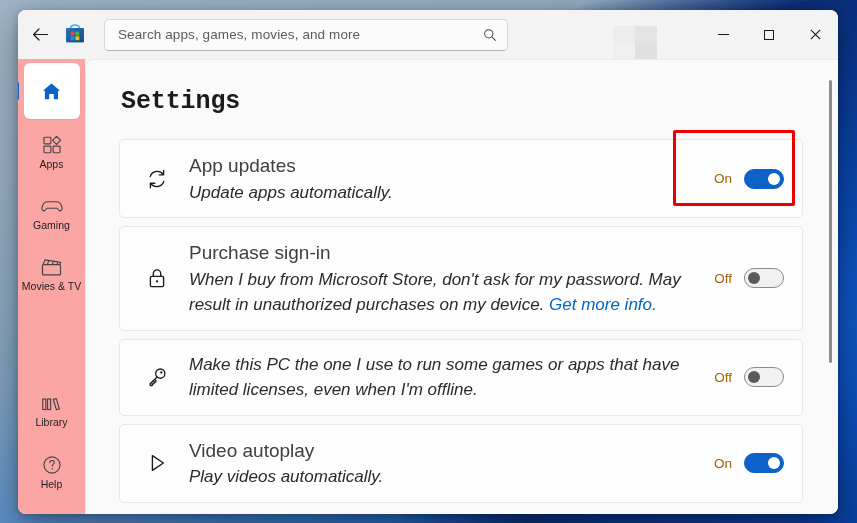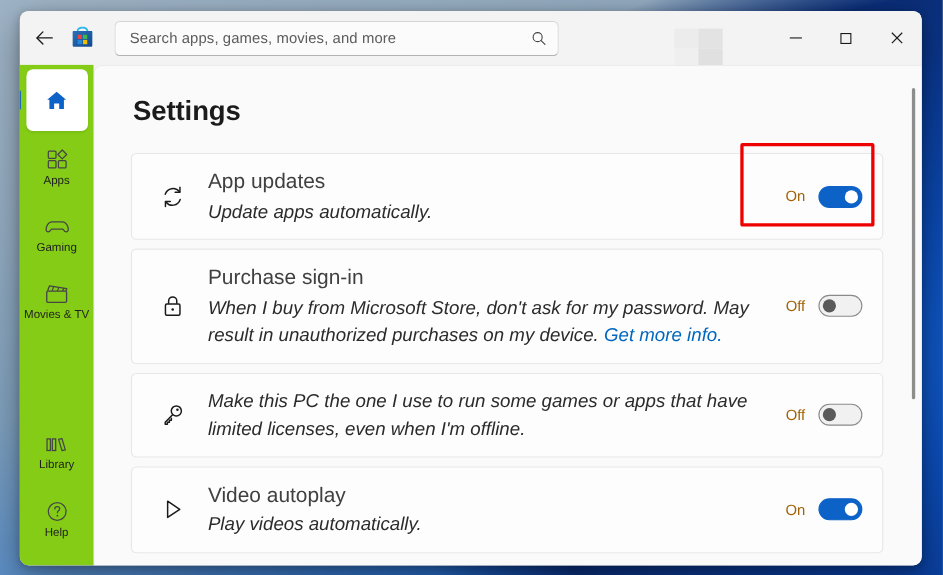--- a/index.html
+++ b/index.html
@@ -73,21 +73,21 @@
   }
   .wc .bar { width:11px; height:1px; background:#1a1a1a; }
   .wc .sq { width:10px; height:10px; border:1px solid #1a1a1a; }
 
   
   .bodyrow { flex:1; display:flex; min-height:0; position:relative; }
 
   
   .sidebar {
     width:67px; flex:0 0 67px;
-    background:#84cc16;
+    background:#fca5a5;
     display:flex; flex-direction:column;
     align-items:center;
     padding-top:4px;
     position:relative;
   }
   .navitem {
     width:56px; min-height:56px;
     margin-bottom:5px;
     border-radius:6px;
     display:flex; flex-direction:column;
@@ -111,21 +111,21 @@
     flex:1; min-width:0;
     background:#fafafa;
     border-top-left-radius:8px;
     border-left:1px solid #ececec;
     border-top:1px solid #ececec;
     position:relative;
     overflow:hidden;
   }
   .page-title {
     font-size:25px; font-weight:600; color:#1b1b1b;
-    margin:27px 0 0 35px; letter-spacing:-.1px;
+    margin:27px 0 0 35px; letter-spacing:-.1px;font-family:Liberation Mono, monospace;
   }
 
   .cards { margin:23px 35px 0 33px; }
   .card {
     background:#fdfdfd;
     border:1px solid #e7e7e7;
     border-radius:5px;
     display:flex; align-items:center;
     padding:0 18px 0 22px;
     margin-bottom:8px;

